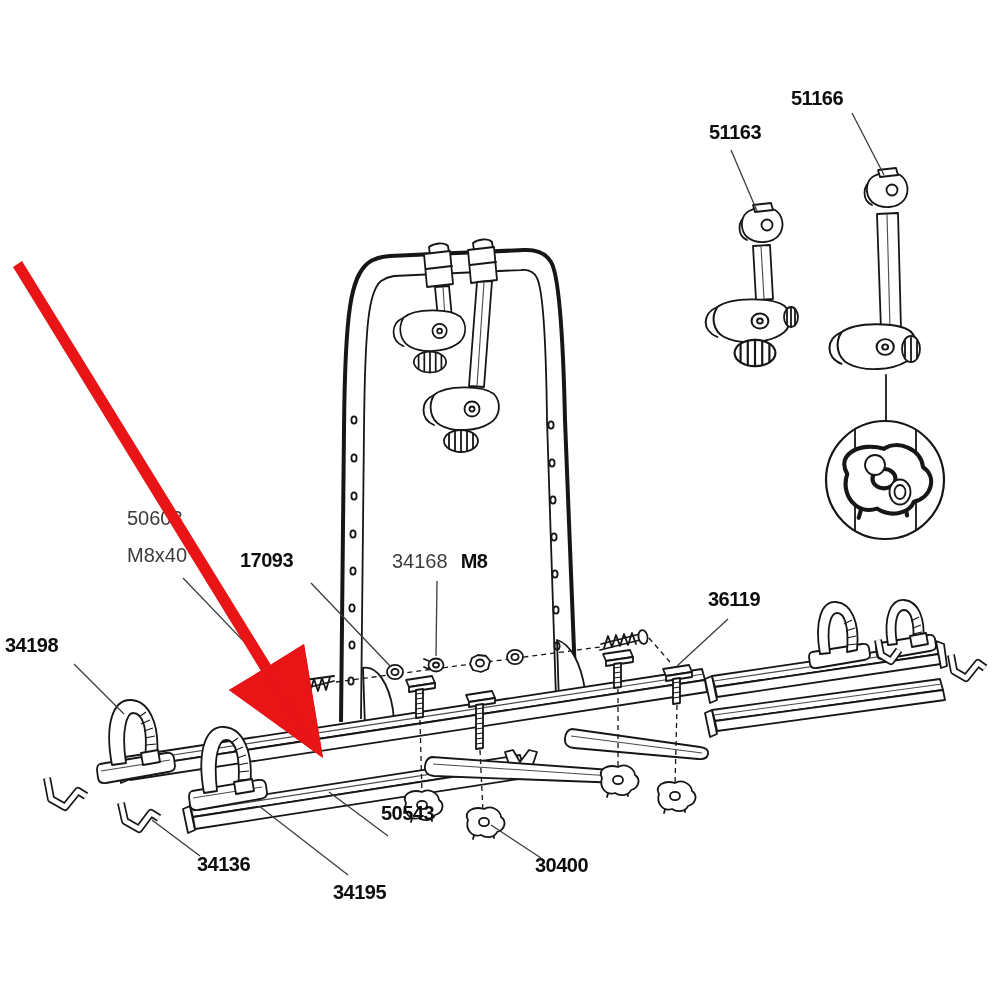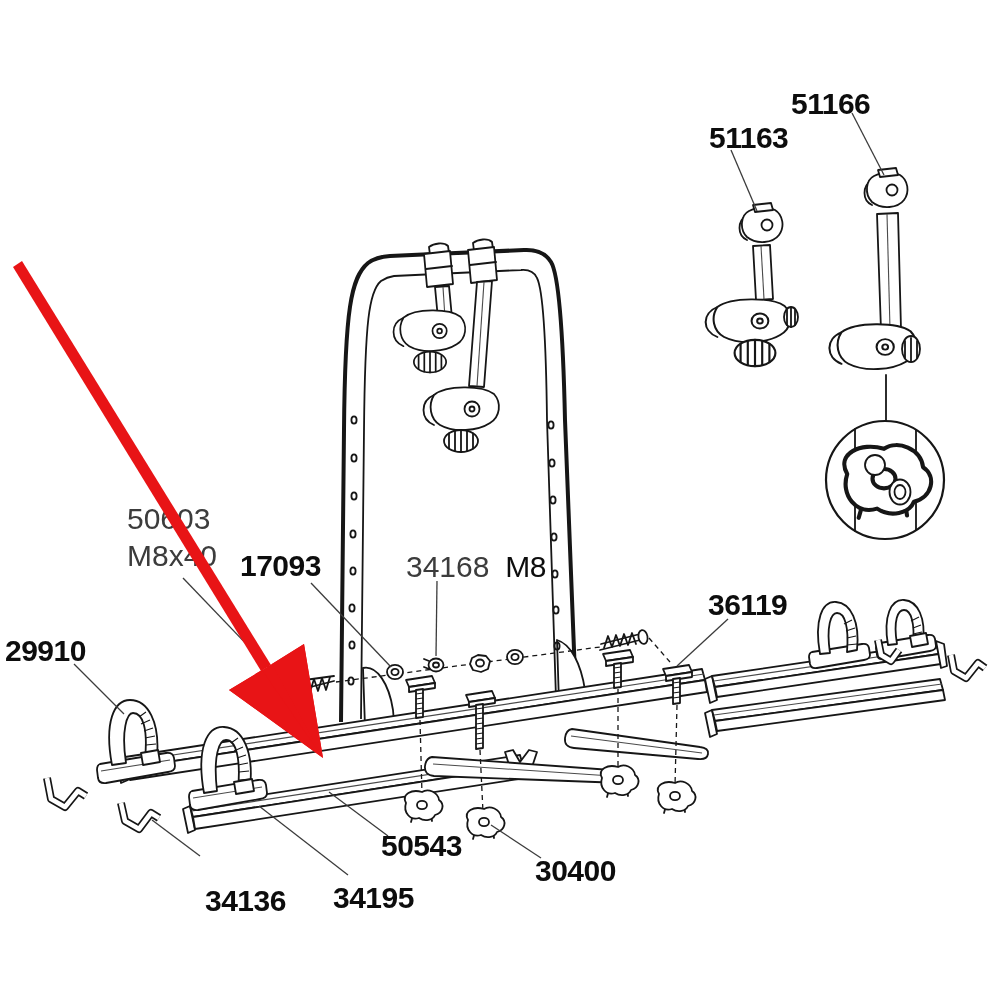--- a/index.html
+++ b/index.html
@@ -7,25 +7,25 @@
     --line:#161616;
     --label:#0d0d0d;
     --label-muted:#3c3c3c;
     --leader:#3c3c3c;
     --background:#ffffff;
   }
   html,body{margin:0;padding:0;background:var(--background);}
   #stage{position:relative;width:1000px;height:1000px;background:var(--background);
          font-family:"Liberation Sans","DejaVu Sans",sans-serif;overflow:hidden;}
   #stage svg{position:absolute;left:0;top:0;}
-  .plabel{position:absolute;font-size:30px;font-weight:bold;color:var(--label);
+  .plabel{position:absolute;font-size:20px;font-weight:bold;color:var(--label);
           letter-spacing:-0.5px;white-space:nowrap;pointer-events:none;line-height:1.1;}
   .plabel.muted{font-weight:normal;color:var(--label-muted);letter-spacing:0;}
-  .plabel .muted{font-weight:normal;color:var(--label-muted);letter-spacing:0;margin-left:14px;}
-  .plabel .bold{font-weight:normal;color:var(--label);}
+  .plabel .muted{font-weight:normal;color:var(--label-muted);letter-spacing:0;}
+  .plabel .bold{font-weight:bold;color:var(--label);}
   .two-line span{display:block;line-height:37px;}
   
   .s   {stroke:var(--line);fill:none;stroke-width:1.8;stroke-linecap:round;stroke-linejoin:round;}
   .sw  {stroke:var(--line);fill:#fff;stroke-width:1.8;stroke-linejoin:round;}
   .sw2 {stroke:var(--line);fill:#fff;stroke-width:2.2;stroke-linejoin:round;}
   .thin{stroke:#4a4a4a;fill:none;stroke-width:1.1;}
   .tube{stroke:var(--line);fill:none;stroke-width:4;stroke-linejoin:round;}
   .tubein{stroke:var(--line);fill:none;stroke-width:1.8;stroke-linejoin:round;}
   .dash{stroke:var(--line);fill:none;stroke-width:1.3;stroke-dasharray:5 4;}
   .leader{stroke:var(--leader);fill:none;stroke-width:1.3;}
@@ -295,24 +295,24 @@
 <div class="plabel muted two-line" style="left:127px;top:500px;">
   <span>50603</span>
   <span>M8x40</span>
 </div>
 <div class="plabel" style="left:240px;top:549px;">17093</div>
 <div class="plabel" style="left:392px;top:550px;">
   <span class="muted">34168</span>
   <span class="bold" style="margin-left:8px;">M8</span>
 </div>
 <div class="plabel" style="left:708px;top:588px;">36119</div>
-<div class="plabel" style="left:5px;top:634px;">29910</div>
-<div class="plabel" style="left:197px;top:884px;margin-left:8px;">34136</div>
+<div class="plabel" style="left:5px;top:634px;">34198</div>
+<div class="plabel" style="left:197px;top:853px;">34136</div>
 <div class="plabel" style="left:333px;top:873px;margin-top:8px;">34195</div>
-<div class="plabel" style="left:381px;top:829px;">50543</div>
+<div class="plabel" style="left:381px;top:802px;">50543</div>
 <div class="plabel" style="left:535px;top:854px;">30400</div>
 
 <svg width="1000" height="1000" viewBox="0 0 1000 1000" style="pointer-events:none;">
   <g>
     <path class="red" d="M 22,261 L 271,665 L 261,671 L 13,267 Z"></path>
     <path class="red" d="M 323,758 L 304,644 L 267,667 L 229,690 Z"></path>
     <path class="red" d="M 323,758 L 304,644 L 272,664 Z"></path>
     <path class="red" d="M 323,758 L 262,670 L 229,690 Z"></path>
   </g>
 </svg>

